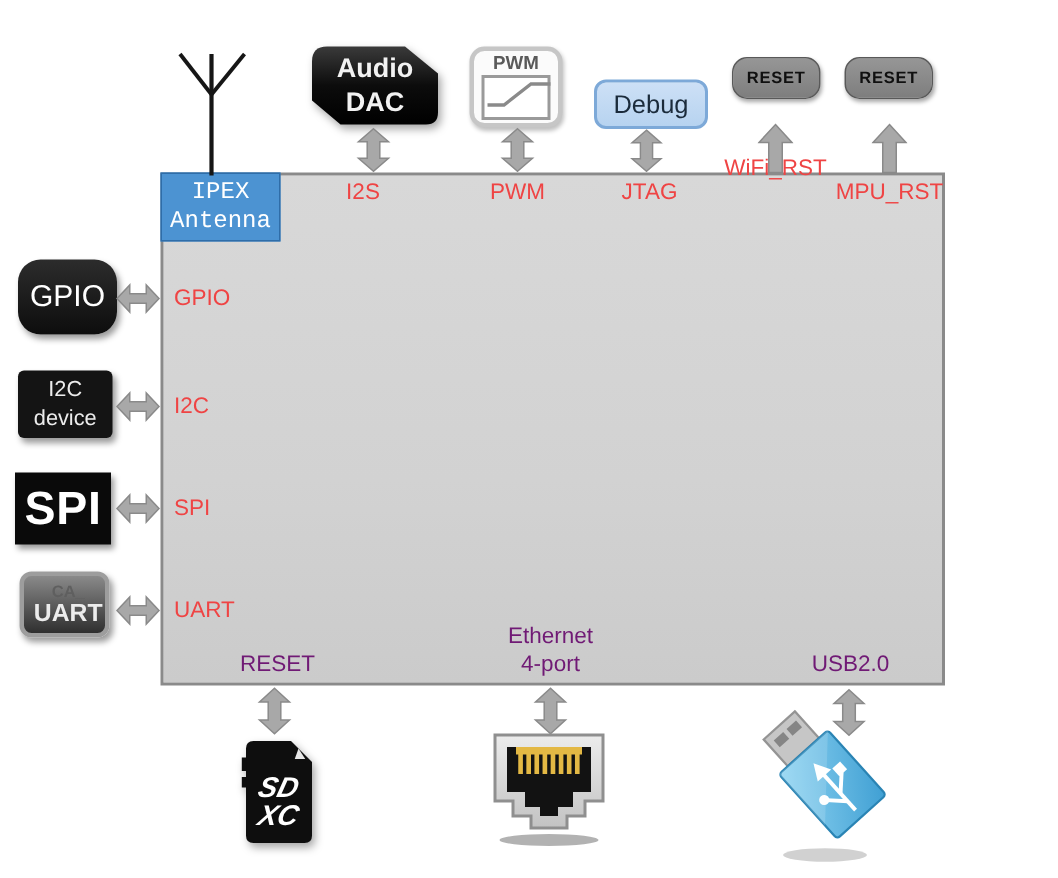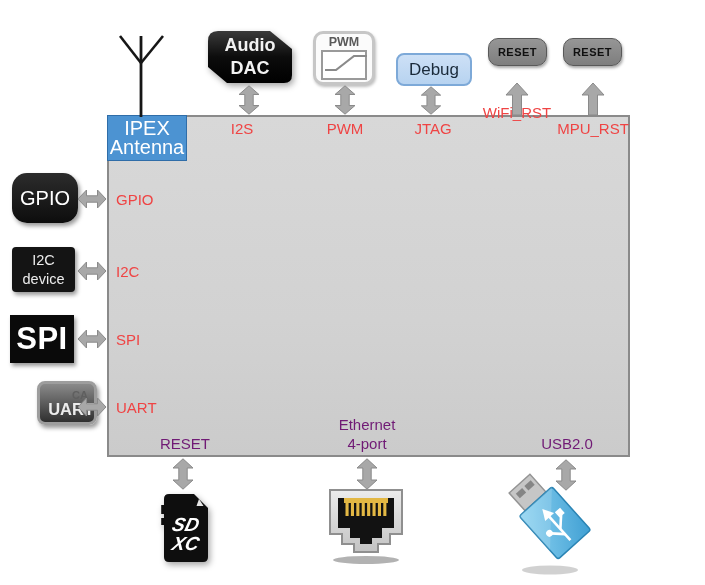--- a/index.html
+++ b/index.html
@@ -17,22 +17,22 @@
   }
   .chip-title {
     left:360px; top:291px; transform:translate(-50%,-50%);
     font-size:52px; color:#141414; letter-spacing:0px; white-space:nowrap;
   }
 
   
   .ipex {
     left:107px; top:115px; width:80px; height:46px; box-sizing:border-box;
     background:var(--ipex-blue,#4c93d2); border:1px solid var(--ipex-blue-border,#2f6da8);
-    color:#fff; font-size:20px; display:flex; flex-direction:column;
-    align-items:center; justify-content:center; line-height:19px;
+    color:#fff; font-size:16px; display:flex; flex-direction:column;
+    align-items:center; justify-content:center; line-height:19px;font-family:Liberation Mono, monospace;
   }
 
   
   .port { font-size:15px; color:#ef4444; white-space:nowrap; }
   .port.centered { transform:translate(-50%,-50%); }
   .port.leftward { transform:translate(0,-50%); }
 
   
   .dac-wrap { left:207px; top:30px; width:86px; height:54px; filter:drop-shadow(2px 3px 3px rgba(0,0,0,0.35)); }
   .dac-text { position:absolute; left:0; top:4px; width:100%; text-align:center;
@@ -65,21 +65,21 @@
   .dev { box-sizing:border-box; display:flex; flex-direction:column; align-items:center; justify-content:center;
     box-shadow:2px 3px 4px rgba(0,0,0,0.4); color:#fff; }
   .dev-gpio { left:12px; top:173px; width:66px; height:50px; border-radius:15px;
     background:linear-gradient(180deg,#2c2c2c, var(--device-black,#0d0d0d)); font-size:20px; }
   .dev-i2c { left:12px; top:247px; width:63px; height:45px; border-radius:4px;
     background:#141414; font-size:14.5px; line-height:19px; color:#ececec; }
   .dev-spi { left:10px; top:315px; width:64px; height:48px; border-radius:0;
     background:#0a0a0a; font-size:31px; font-weight:800; letter-spacing:0.5px; }
   .dev-uart { left:13px; top:381px; width:60px; height:44px; border-radius:8px;
     background:linear-gradient(180deg,#8a8a8a,#2f2f2f); border:3px solid #9d9d9d;
-    align-items:flex-end; padding-left:5px;margin-left:24px; }
+    align-items:center; padding-left:5px; }
   .dev-uart .uart-prefix { font-size:11px; font-weight:bold; color:#5f5f5f; line-height:11px; margin-top:2px; }
   .dev-uart .uart-label { font-size:16.5px; font-weight:bold; color:#ececec; line-height:17px; }
 
   
   .arrow polygon { fill:var(--arrow-gray,#a8a8a8); stroke:var(--arrow-border,#8a8a8a); stroke-width:1; }
 
   svg text { font-family:"Liberation Sans", sans-serif; }
 
   .bottom-label { font-size:15px; color:#701a75; white-space:nowrap; transform:translate(-50%,-50%); }
   .icon-shadowed { filter:drop-shadow(2px 3px 3px rgba(0,0,0,0.35)); }

